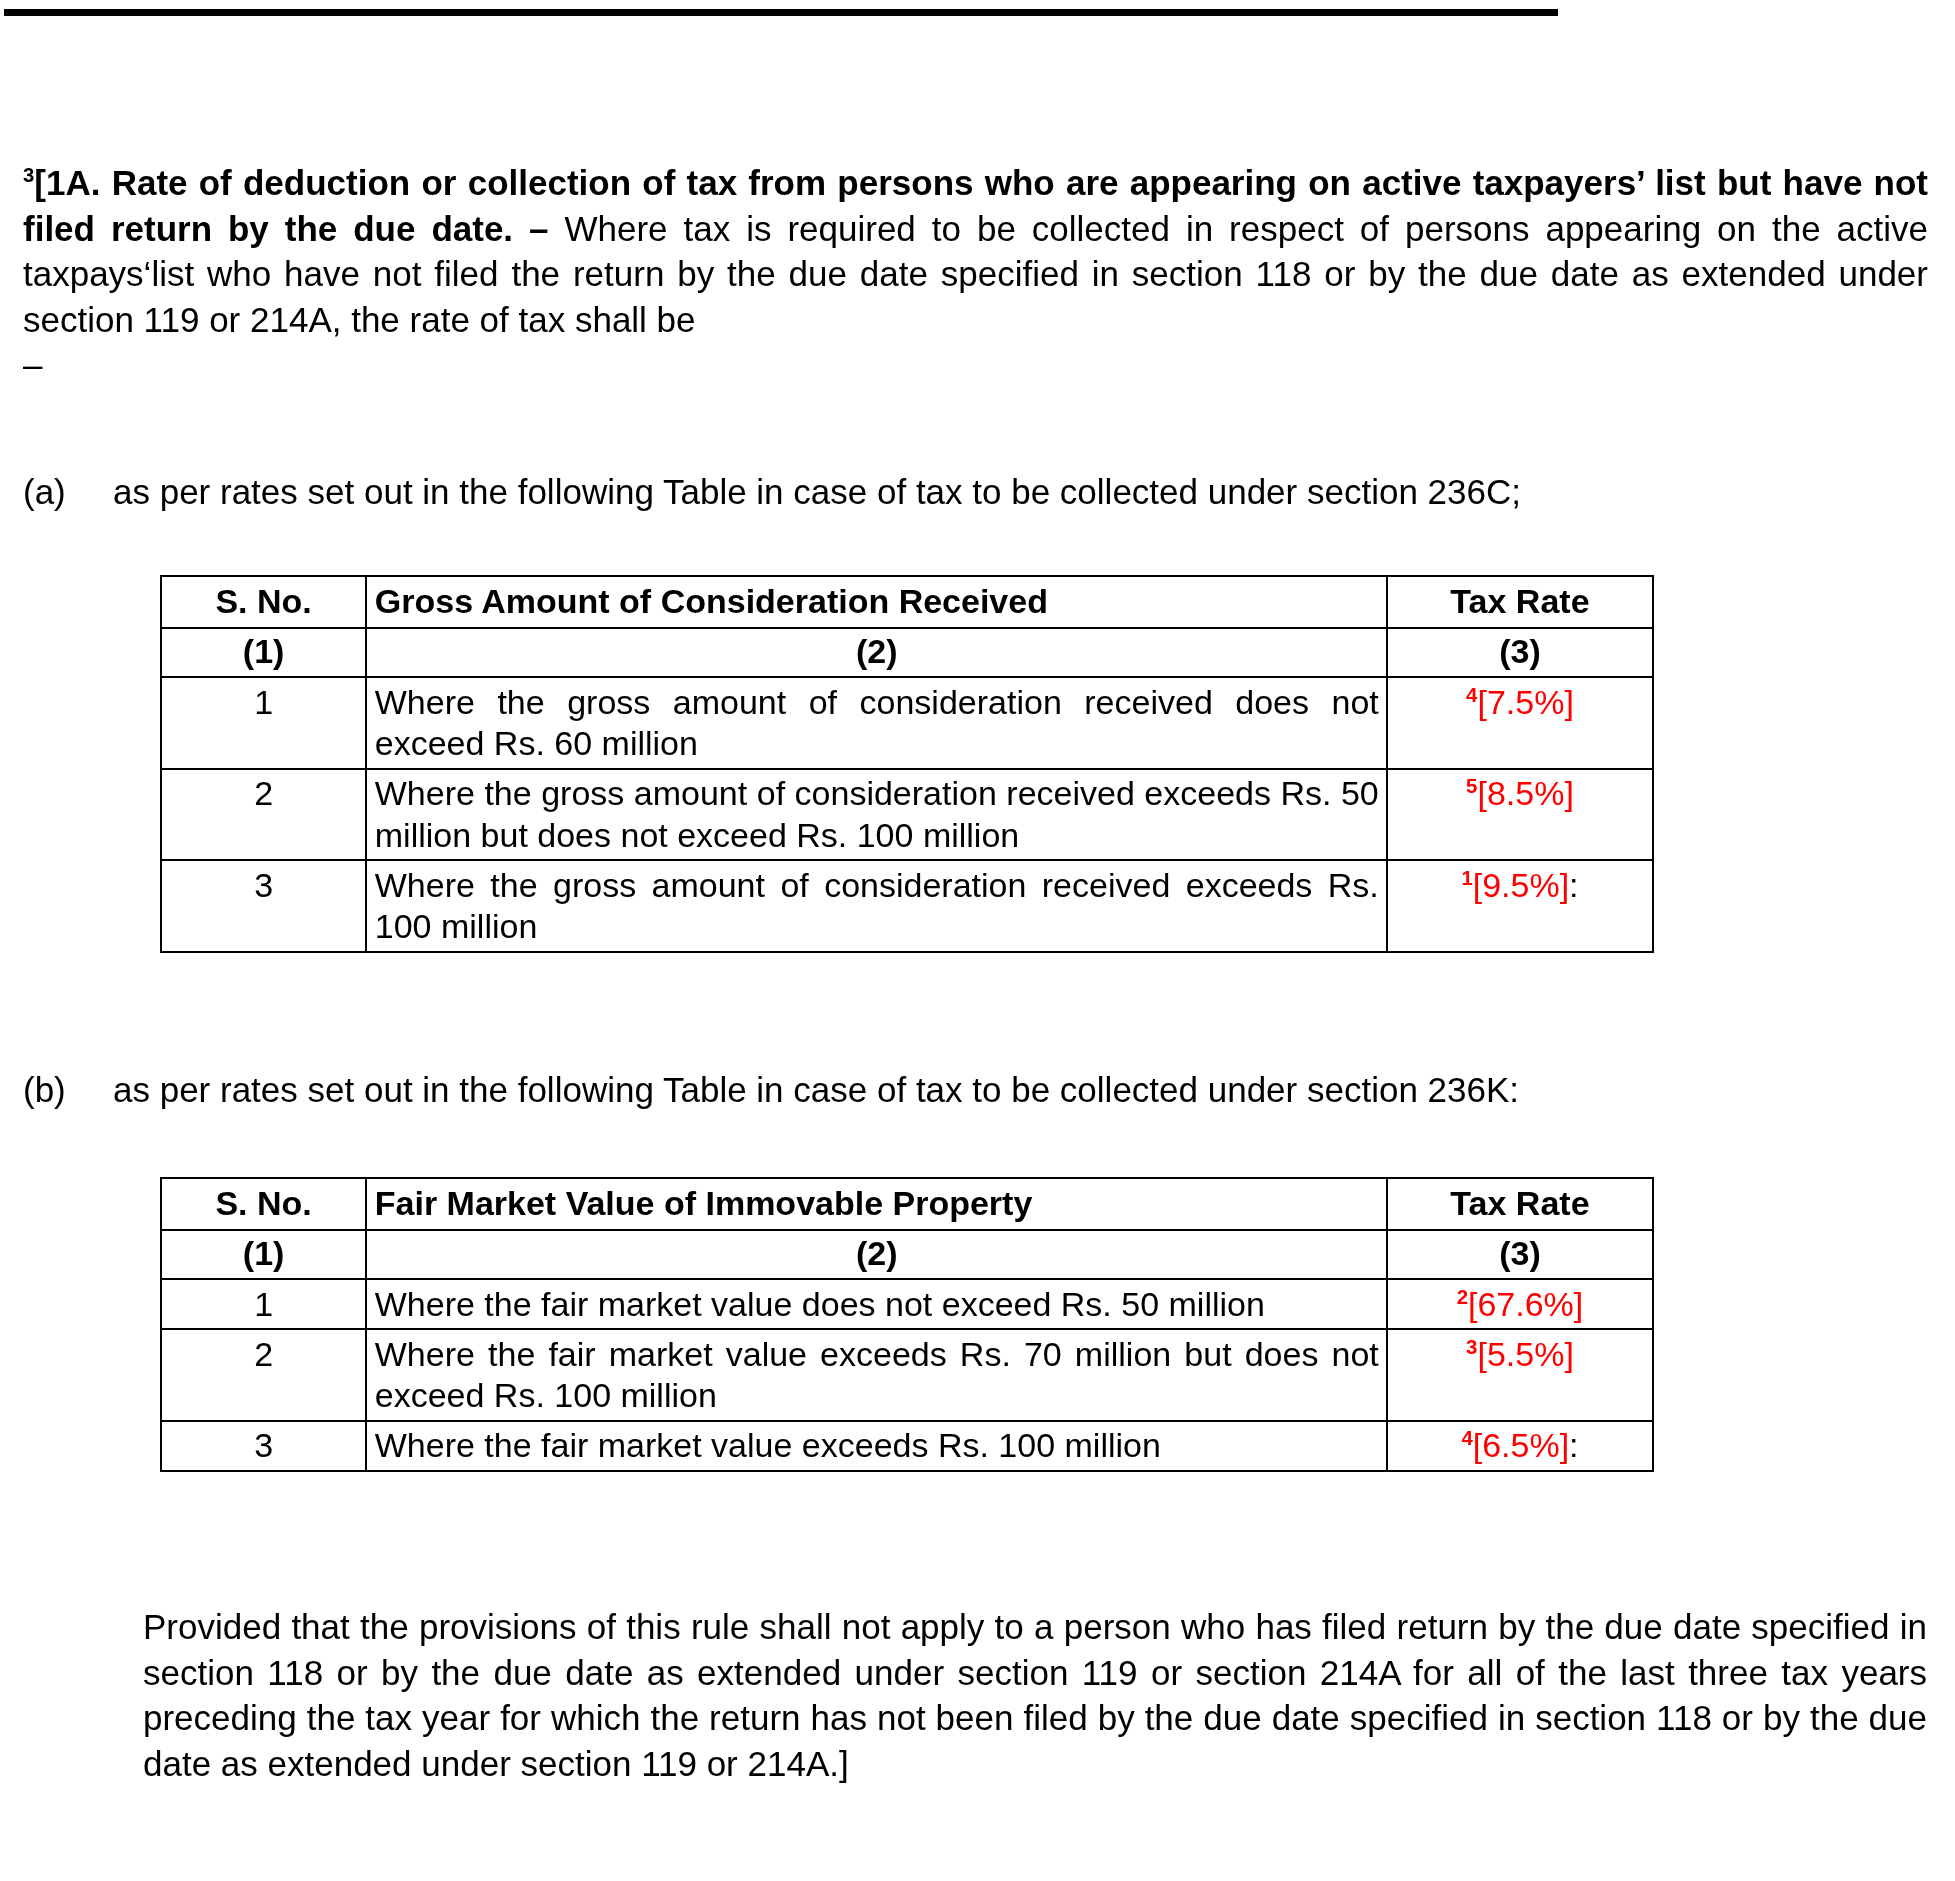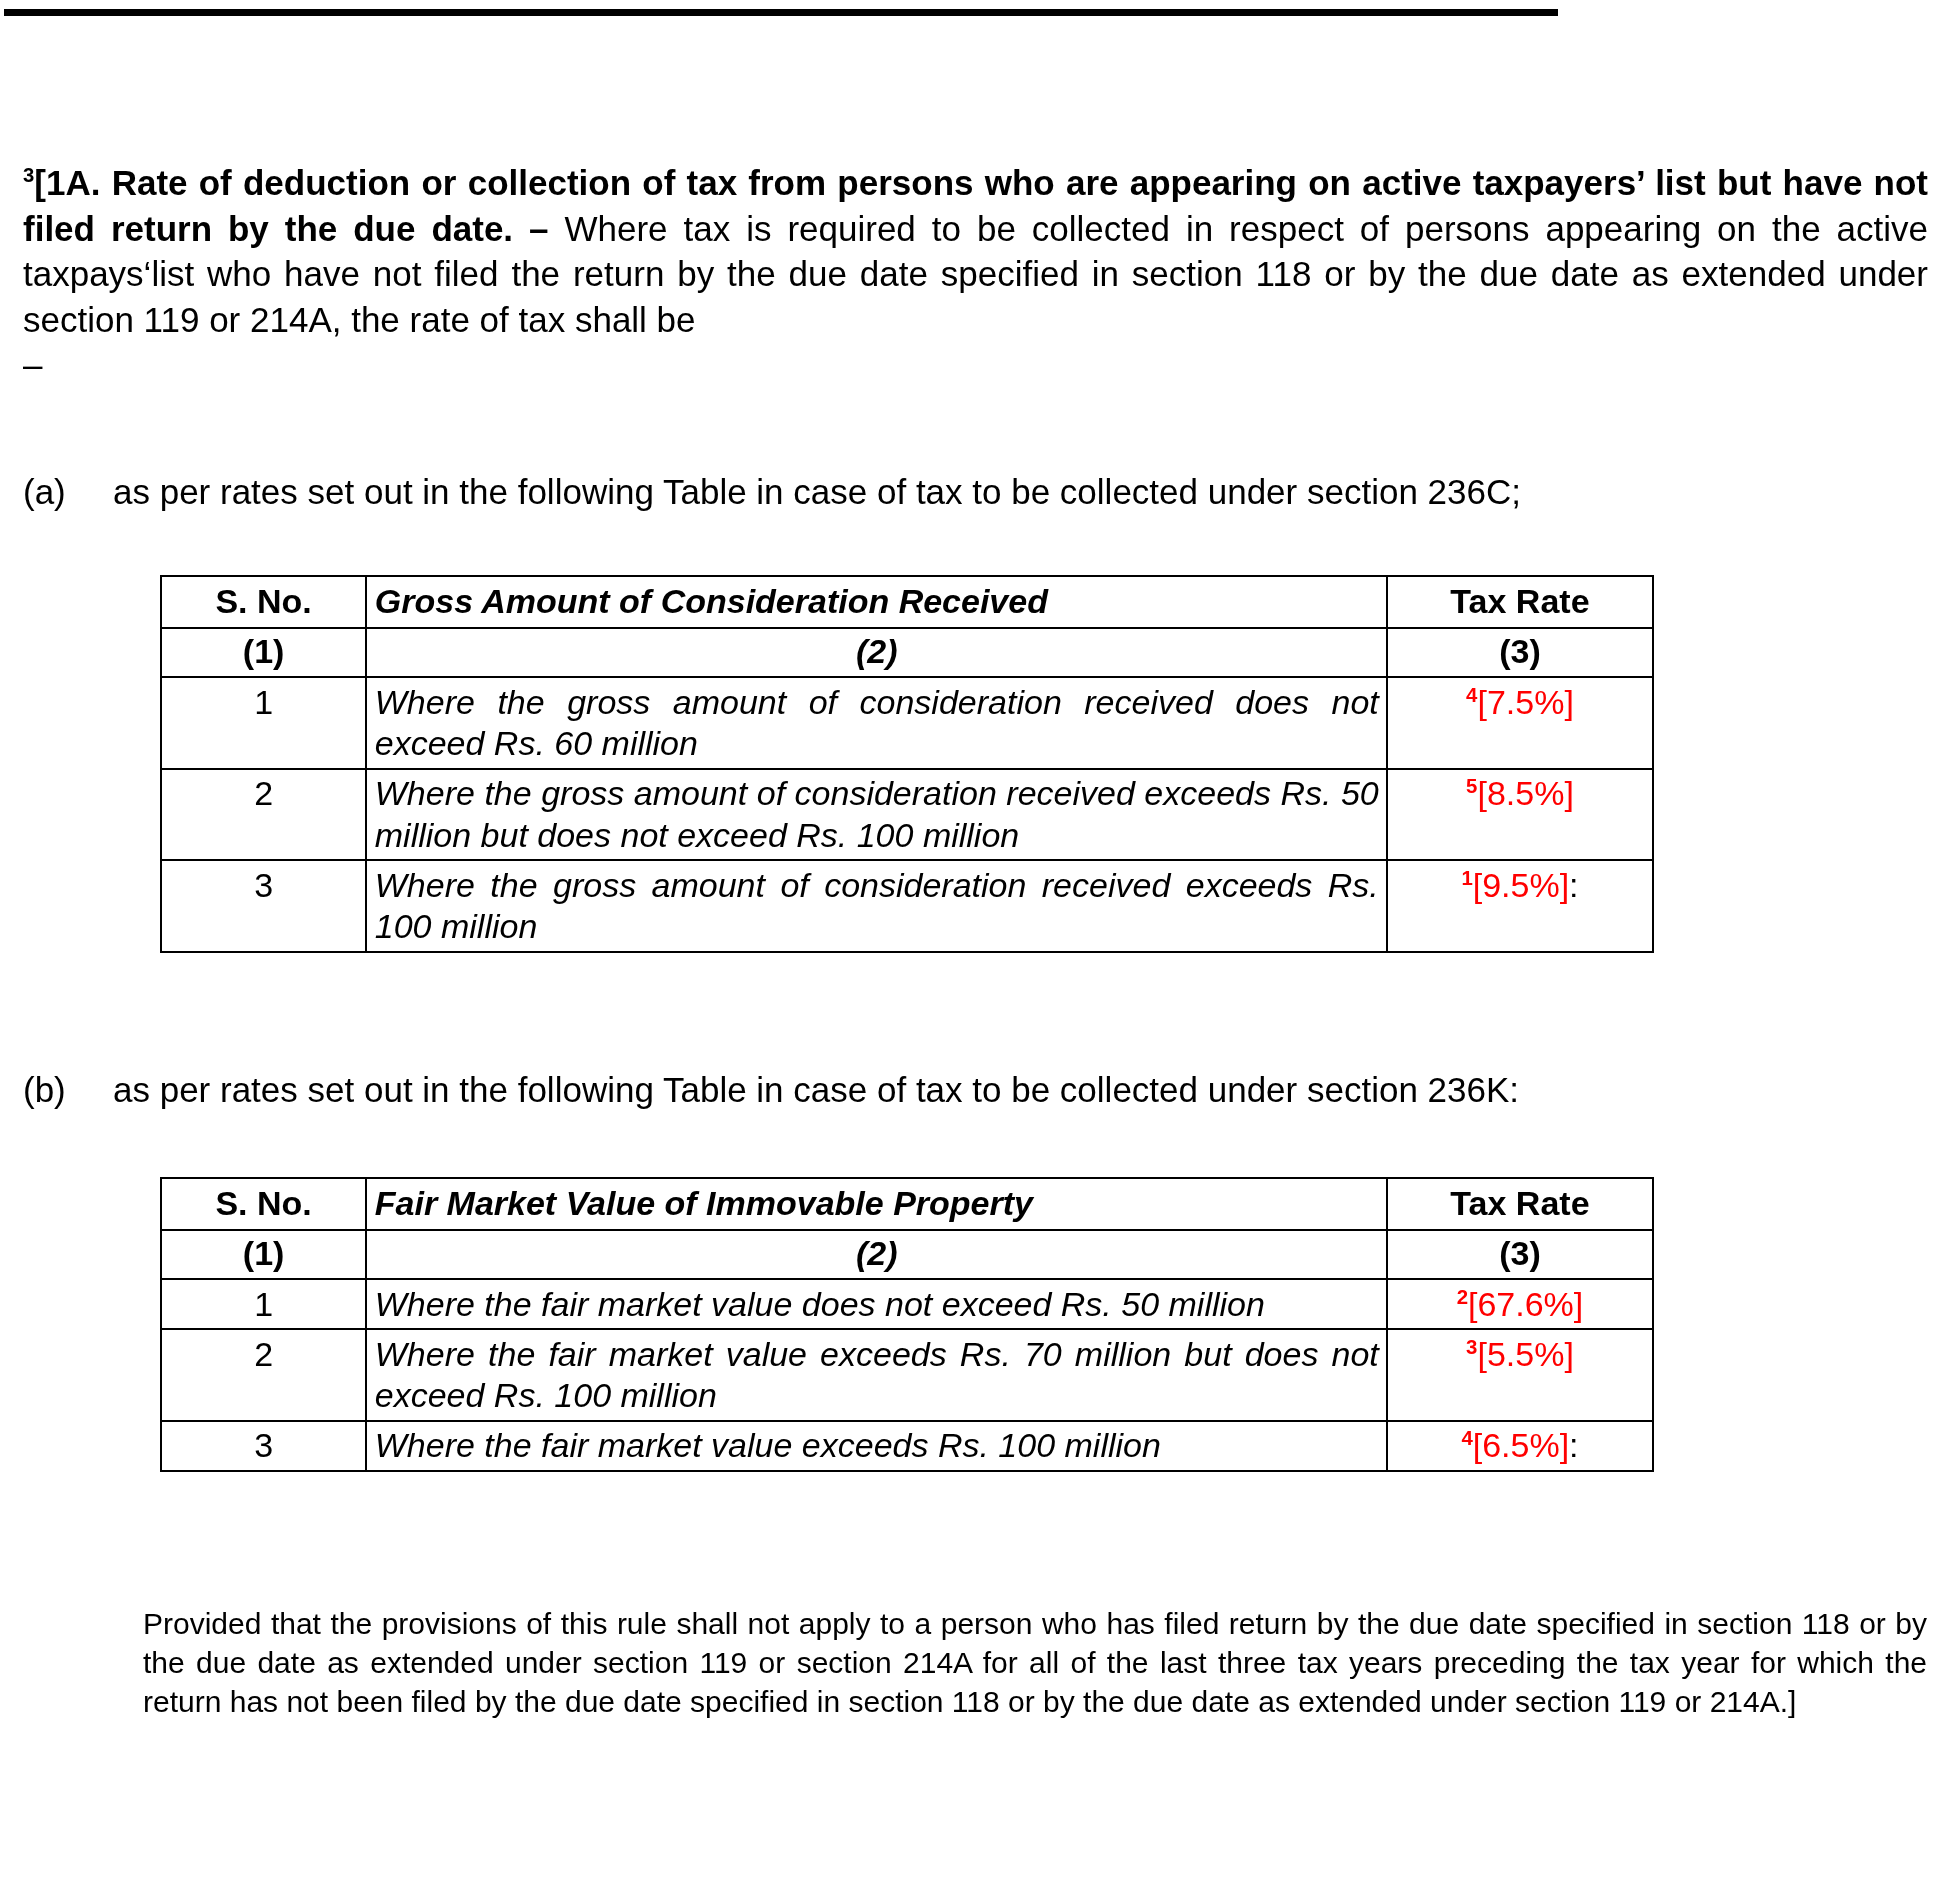--- a/index.html
+++ b/index.html
@@ -107,21 +107,21 @@
     margin: 17px;
   }
   .tbl td, .tbl th {
     border: 2.2px solid #000000;
     padding: 3.3px 7.6px;
     vertical-align: top;
     line-height: 1.22;
     font-weight: normal;
   }
   .tbl .c-sno   { width: 188px;  text-align: center; }
-  .tbl .c-desc  { width: 1004px; text-align: justify; text-justify: inter-word; font-style: italic; }
+  .tbl .c-desc  { width: 1004px; text-align: justify; text-justify: inter-word; }
   .tbl .c-rate  { width: 248px;  text-align: center; }
 
   .tbl thead th {
     font-weight: bold;
     text-align: center;
     padding-top: 4.4px;
     padding-bottom: 4.4px;
   }
   .tbl tr.numrow td {
     font-weight: bold;
@@ -143,21 +143,21 @@
   .clause-b-wrap { position: absolute; left: 23px; top: 1067px; width: 1905px; }
 
   .proviso-wrap {
     position: absolute;
     left: 143px;
     top: 1604px;
     width: 1784px;
   }
   p.proviso {
     margin: 0;
-    font-size: 30px;
+    font-size: 35px;
     line-height: 1.30;
     text-align: justify;
     text-justify: inter-word;
   }
   
   p.justify-all { text-align-last: left; }
 </style>
 </head>
 <body>
 

